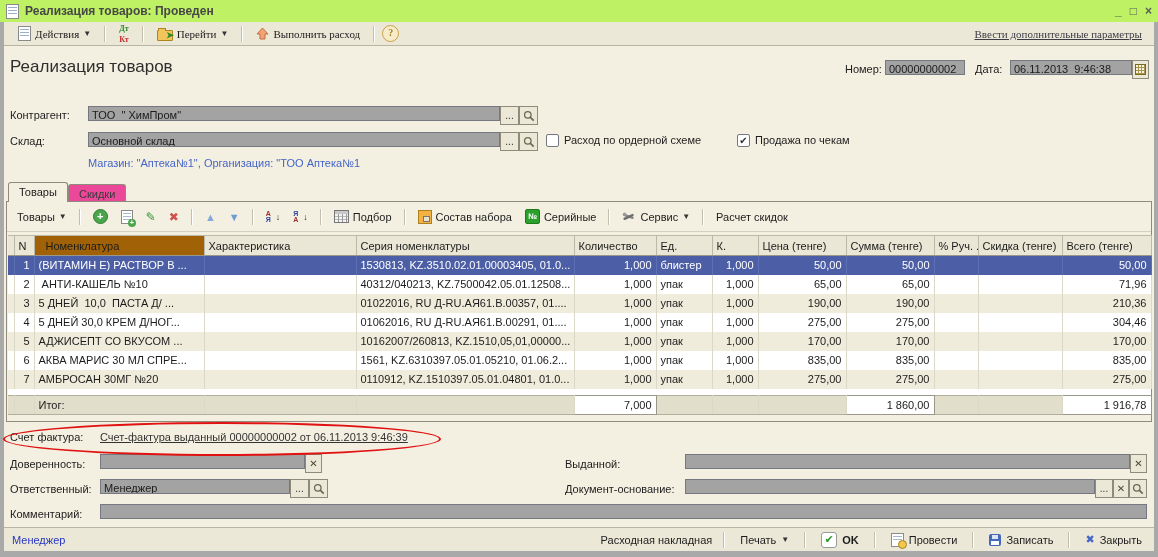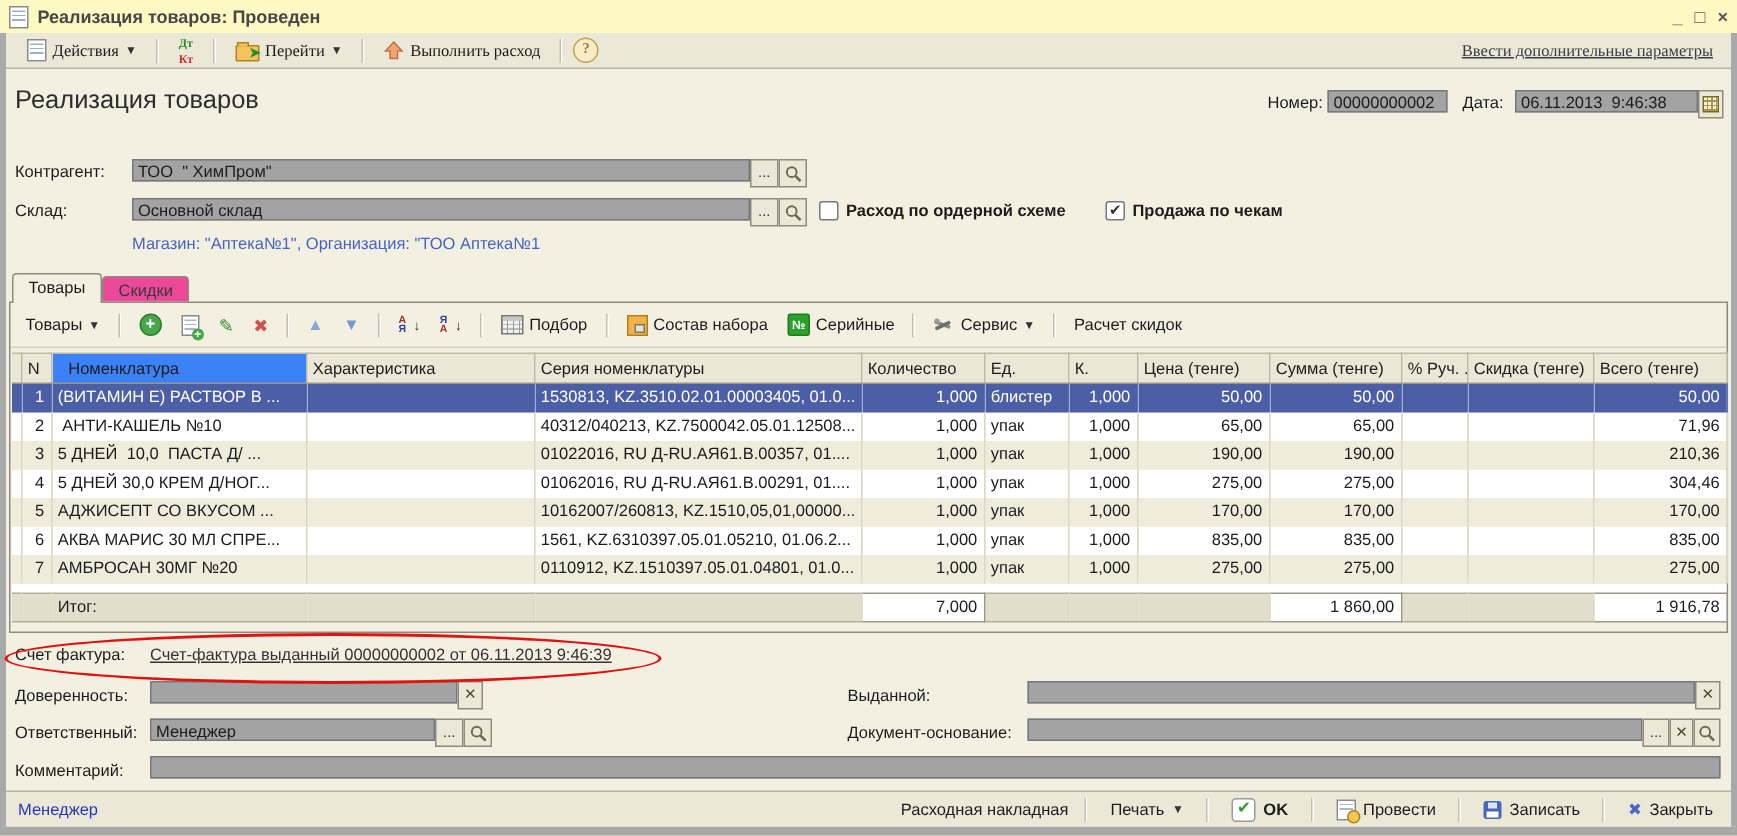--- a/index.html
+++ b/index.html
@@ -2,21 +2,21 @@
 <html><head>
 <meta charset="utf-8">
 <style>
   html,body{margin:0;padding:0;}
   body{width:1158px;height:557px;position:relative;overflow:hidden;
        font-family:"Liberation Sans","DejaVu Sans",sans-serif;font-size:11px;color:#1c1c1c;
        background:#f4f0e1;}
   .window{position:absolute;inset:0;outline:1px solid #7c7c7c;outline-offset:-1px;}
   .pre{white-space:pre;}
   
-  .titlebar{position:absolute;left:0;top:0;width:1158px;height:22px;background:#fef9c3;
+  .titlebar{position:absolute;left:0;top:0;width:1158px;height:22px;background:#bef264;
             display:flex;align-items:center;padding:0 6px;box-sizing:border-box;gap:6px;}
   .titlebar .t-text{font-weight:bold;color:#474747;font-size:12px;}
   .win-controls{margin-left:auto;display:flex;gap:8px;align-items:center;color:#5a5a5a;font-weight:bold;font-size:12px;}
   .win-controls span{cursor:default;line-height:18px;}
   .frame-l{position:absolute;left:0;top:22px;width:4px;height:529px;background:#a9a9a9;}
   .frame-r{position:absolute;left:1154px;top:22px;width:4px;height:529px;background:#a9a9a9;}
   .frame-b{position:absolute;left:0;top:551px;width:1158px;height:6px;background:#a9a9a9;}
   
   .menubar{position:absolute;left:4px;top:22px;width:1150px;height:24px;background:#ece8d8;
            border-bottom:1px solid #b9b5a4;display:flex;align-items:center;padding:0 8px;box-sizing:border-box;gap:4px;font-family:Liberation Serif, serif;}
@@ -81,41 +81,41 @@
   
   .page-title{position:absolute;left:10px;top:57px;font-size:17px;color:#2e2e2e;}
   .lbl{position:absolute;color:#1c1c1c;}
   .inp{position:absolute;height:15px;background:#a3a3a3;border:1px solid #75797f;box-sizing:border-box;
        padding:2px 3px 0;overflow:hidden;white-space:pre;}
   .sq-btn{position:absolute;width:19px;height:19px;background:#ece8d8;border:1px solid #8f8b7c;box-sizing:border-box;
           display:flex;align-items:center;justify-content:center;font-size:10px;color:#333;cursor:pointer;}
   .x-btn{position:absolute;width:17px;height:19px;background:#ece8d8;border:1px solid #8f8b7c;box-sizing:border-box;
          display:flex;align-items:center;justify-content:center;color:#4a4a30;font-weight:bold;font-size:10px;cursor:pointer;}
   .info-text{position:absolute;left:88px;top:157px;color:#4464c8;}
-  .chk{position:absolute;display:flex;align-items:center;gap:5px;cursor:pointer;font-weight:bold;}
+  .chk{position:absolute;display:flex;gap:5px;cursor:pointer;}
   .chk .box{width:13px;height:13px;background:#fff;border:1px solid #75797f;border-radius:2px;box-sizing:border-box;
             font-size:10px;line-height:11px;text-align:center;color:#2e2e2e;flex:none;}
   .chk.checked .box::after{content:"✔";font-weight:bold;}
   
   .tab{position:absolute;height:20px;box-sizing:border-box;border:1px solid #8f8b7c;border-bottom:none;
        border-radius:3px 3px 0 0;padding:3px 10px 0;cursor:pointer;}
   .tab.active{background:#f4f0e1;z-index:3;}
   .tab.inactive{background:#ec4899;height:18px;margin-top:2px;color:#3a3a3a;}
   .panel{position:absolute;left:6px;top:201px;width:1146px;height:221px;border:1px solid #8f8b7c;
          background:#f4f0e1;box-sizing:border-box;z-index:2;}
   .ttoolbar{position:absolute;left:0;top:0;width:100%;height:30px;display:flex;align-items:center;
             padding:0 6px;box-sizing:border-box;gap:5px;border-bottom:1px solid #d4d0bf;}
   .tbn{display:flex;align-items:center;gap:4px;padding:2px 4px;cursor:pointer;}
   
   table.goods{position:absolute;left:1px;top:33px;border-collapse:collapse;table-layout:fixed;width:1143px;
               font-size:11px;}
   table.goods th{background:#ebe7d6;font-weight:normal;text-align:left;padding:2px 4px;height:20px;
                  border-right:1px solid #bdb9a8;border-bottom:1px solid #9a968a;border-top:1px solid #bdb9a8;
                  overflow:hidden;white-space:pre;box-sizing:border-box;}
-  table.goods th.hl{background:#3b82f6;padding-left:11px;}
+  table.goods th.hl{background:#a16207;padding-left:11px;}
   table.goods th.cm{border-right:1px solid #bdb9a8;}
   table.goods td{padding:1px 4px;height:19px;border-right:1px solid #dcd8c7;overflow:hidden;white-space:pre;box-sizing:border-box;}
   tr.odd td{background:#f0ecdb;}
   tr.even td{background:#ffffff;}
   tr.sel td{background:#4c5fa6;color:#fff;border-right-color:#5d70b5;}
   td.num,th.num{text-align:right;}
   tr.filler td{background:#fff;height:7px;padding:0;border-right:none;}
   tr.totals td{background:#e2decc;border-top:1px solid #b3af9e;border-bottom:1px solid #b3af9e;font-weight:normal;}
   tr.totals td.tot-box{background:#fff;border:1px solid #9a968a;}
   

